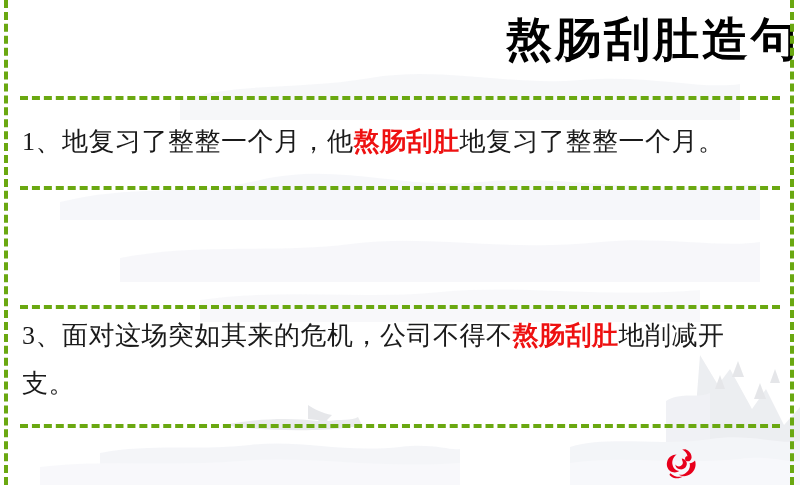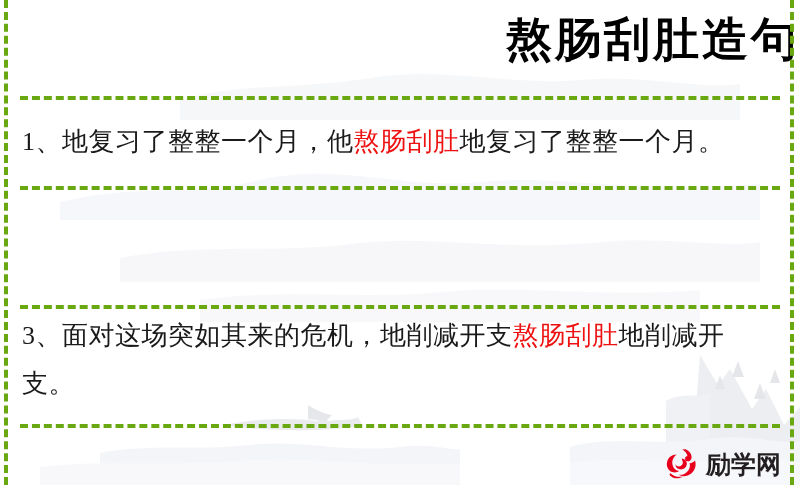--- a/index.html
+++ b/index.html
@@ -106,21 +106,21 @@
     letter-spacing: 0.5px;
     z-index: 2;
     font-family: "Liberation Serif", "DejaVu Serif", serif;
   }
   .s1 { top: 118px; }
   .s2 { top: 193px; }
   .s3 { top: 312px; }
 
   .hl {
     color: #ee1111;
-    font-weight: normal;
+    font-weight: bold;
     margin-top: 40px;
   }
 
   
   .logo {
     position: absolute;
     left: 664px;
     top: 444px;
     width: 126px;
     height: 40px;
@@ -184,27 +184,26 @@
   <div class="sep" style="top:424px;"></div>
 
   <div class="title">熬肠刮肚造句</div>
 
   <div class="sentence s1">
     <span>1、</span><span>地复习了整整一个月，他</span><span class="hl">熬肠刮肚</span><span>地复习了整整一个月。</span>
   </div>
 
 
   <div class="sentence s3">
-    <span>3、</span><span>面对这场突如其来的危机，地削减开支</span><span class="hl">熬肠刮肚</span><span>地削减开支。</span>
+    <span>3、</span><span>面对这场突如其来的危机，公司不得不</span><span class="hl">熬肠刮肚</span><span>地削减开支。</span>
   </div>
 
   <div class="logo">
     <svg class="logo-mark" viewBox="0 0 36 36">
       <path d="M21.5 3.2 C25.5 5.0 27.8 8.0 27.6 11.4 C27.4 14.0 25.6 15.6 23.4 15.3 C21.6 15.0 20.7 13.6 21.1 12.0 C21.4 10.7 22.4 10.0 23.5 10.2 C22.9 7.4 21.0 5.1 18.2 3.6 Z" fill="#e8001c"></path>
       <path d="M31.0 14.5 C32.6 19.4 31.0 24.6 26.9 27.8 C23.0 30.8 18.0 31.0 14.6 28.6 C16.3 29.0 18.4 28.8 20.3 27.9 C24.6 25.9 26.8 21.4 25.6 17.1 C26.9 17.3 28.3 16.9 29.3 16.0 C30.0 15.5 30.6 15.0 31.0 14.5 Z" fill="#e8001c"></path>
       <path d="M12.6 8.6 C9.2 11.2 7.6 15.3 8.6 19.1 C9.5 22.6 12.2 24.9 15.3 25.1 C13.2 26.5 10.6 26.9 8.2 26.0 C4.2 24.5 2.0 20.2 3.1 15.9 C4.2 11.5 8.2 8.5 12.6 8.6 Z" fill="#e8001c"></path>
       <path d="M17.8 12.4 C21.0 12.7 23.2 15.3 22.8 18.3 C22.4 21.6 19.3 23.9 15.9 23.3 C13.3 22.9 11.4 20.9 11.3 18.5 C12.5 20.2 14.7 20.9 16.6 20.1 C18.6 19.2 19.4 17.0 18.5 15.1 C18.3 14.6 18.0 13.5 17.8 12.4 Z" fill="#e8001c"></path>
       <path d="M6.4 27.2 C9.8 30.4 14.6 31.6 19.0 30.3 C15.0 33.3 9.4 32.9 6.0 29.4 C5.3 28.7 5.6 27.8 6.4 27.2 Z" fill="#e8001c"></path>
     </svg>
-    <span class="logo-text">励学网</span>
   </div>
 
 </div>
 
 </body></html>

